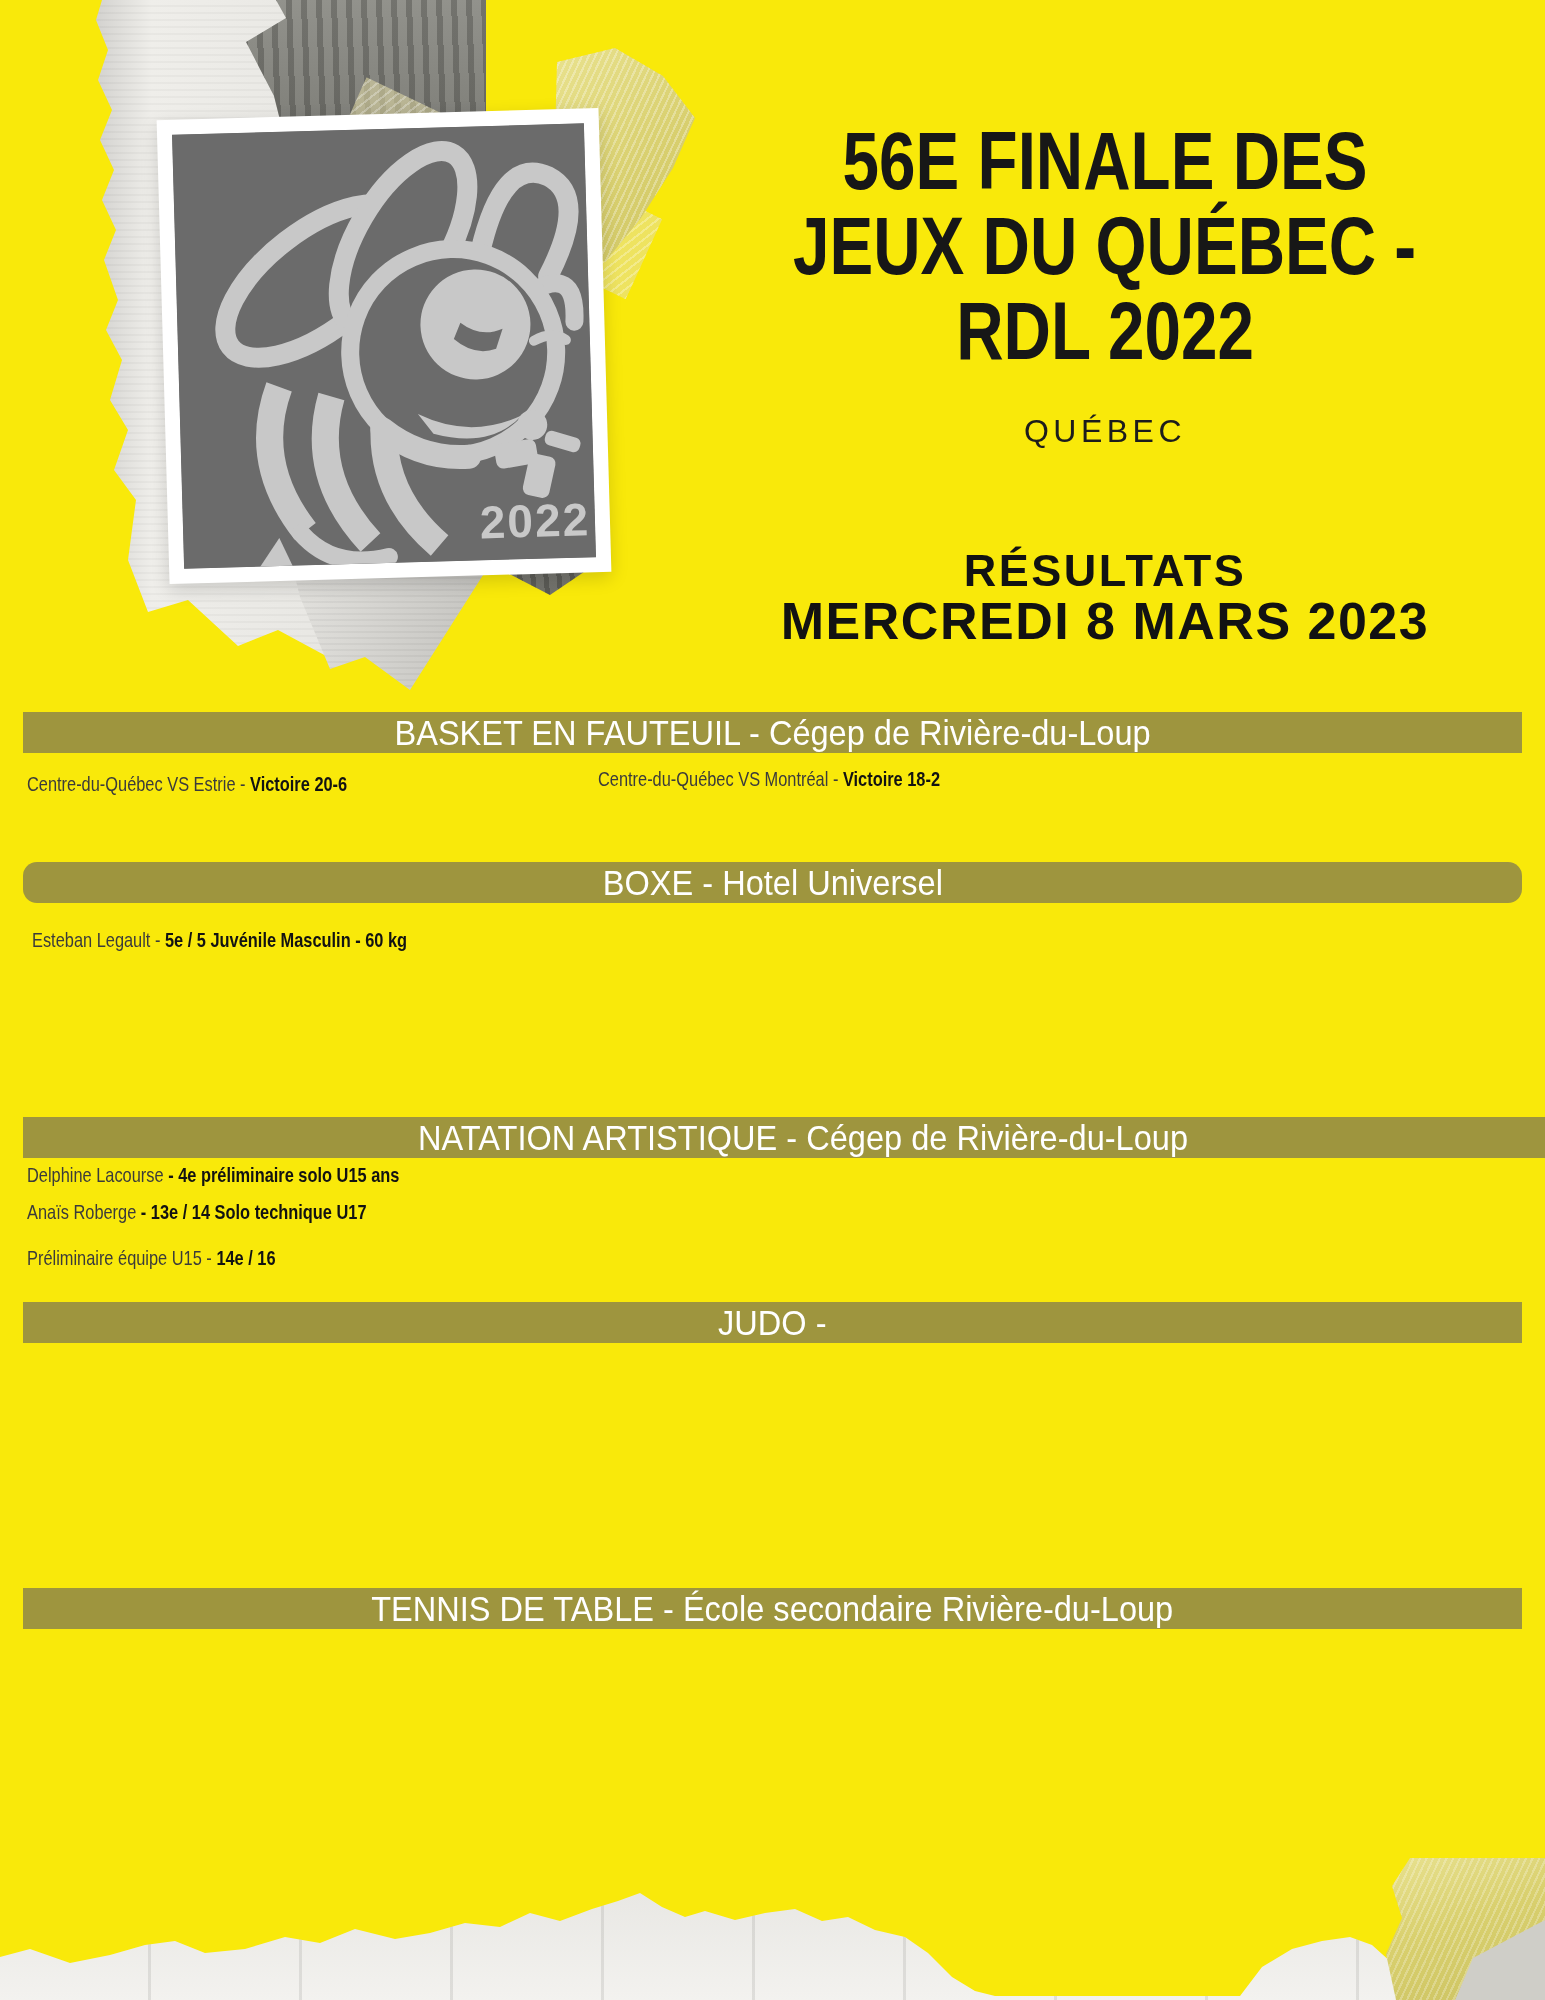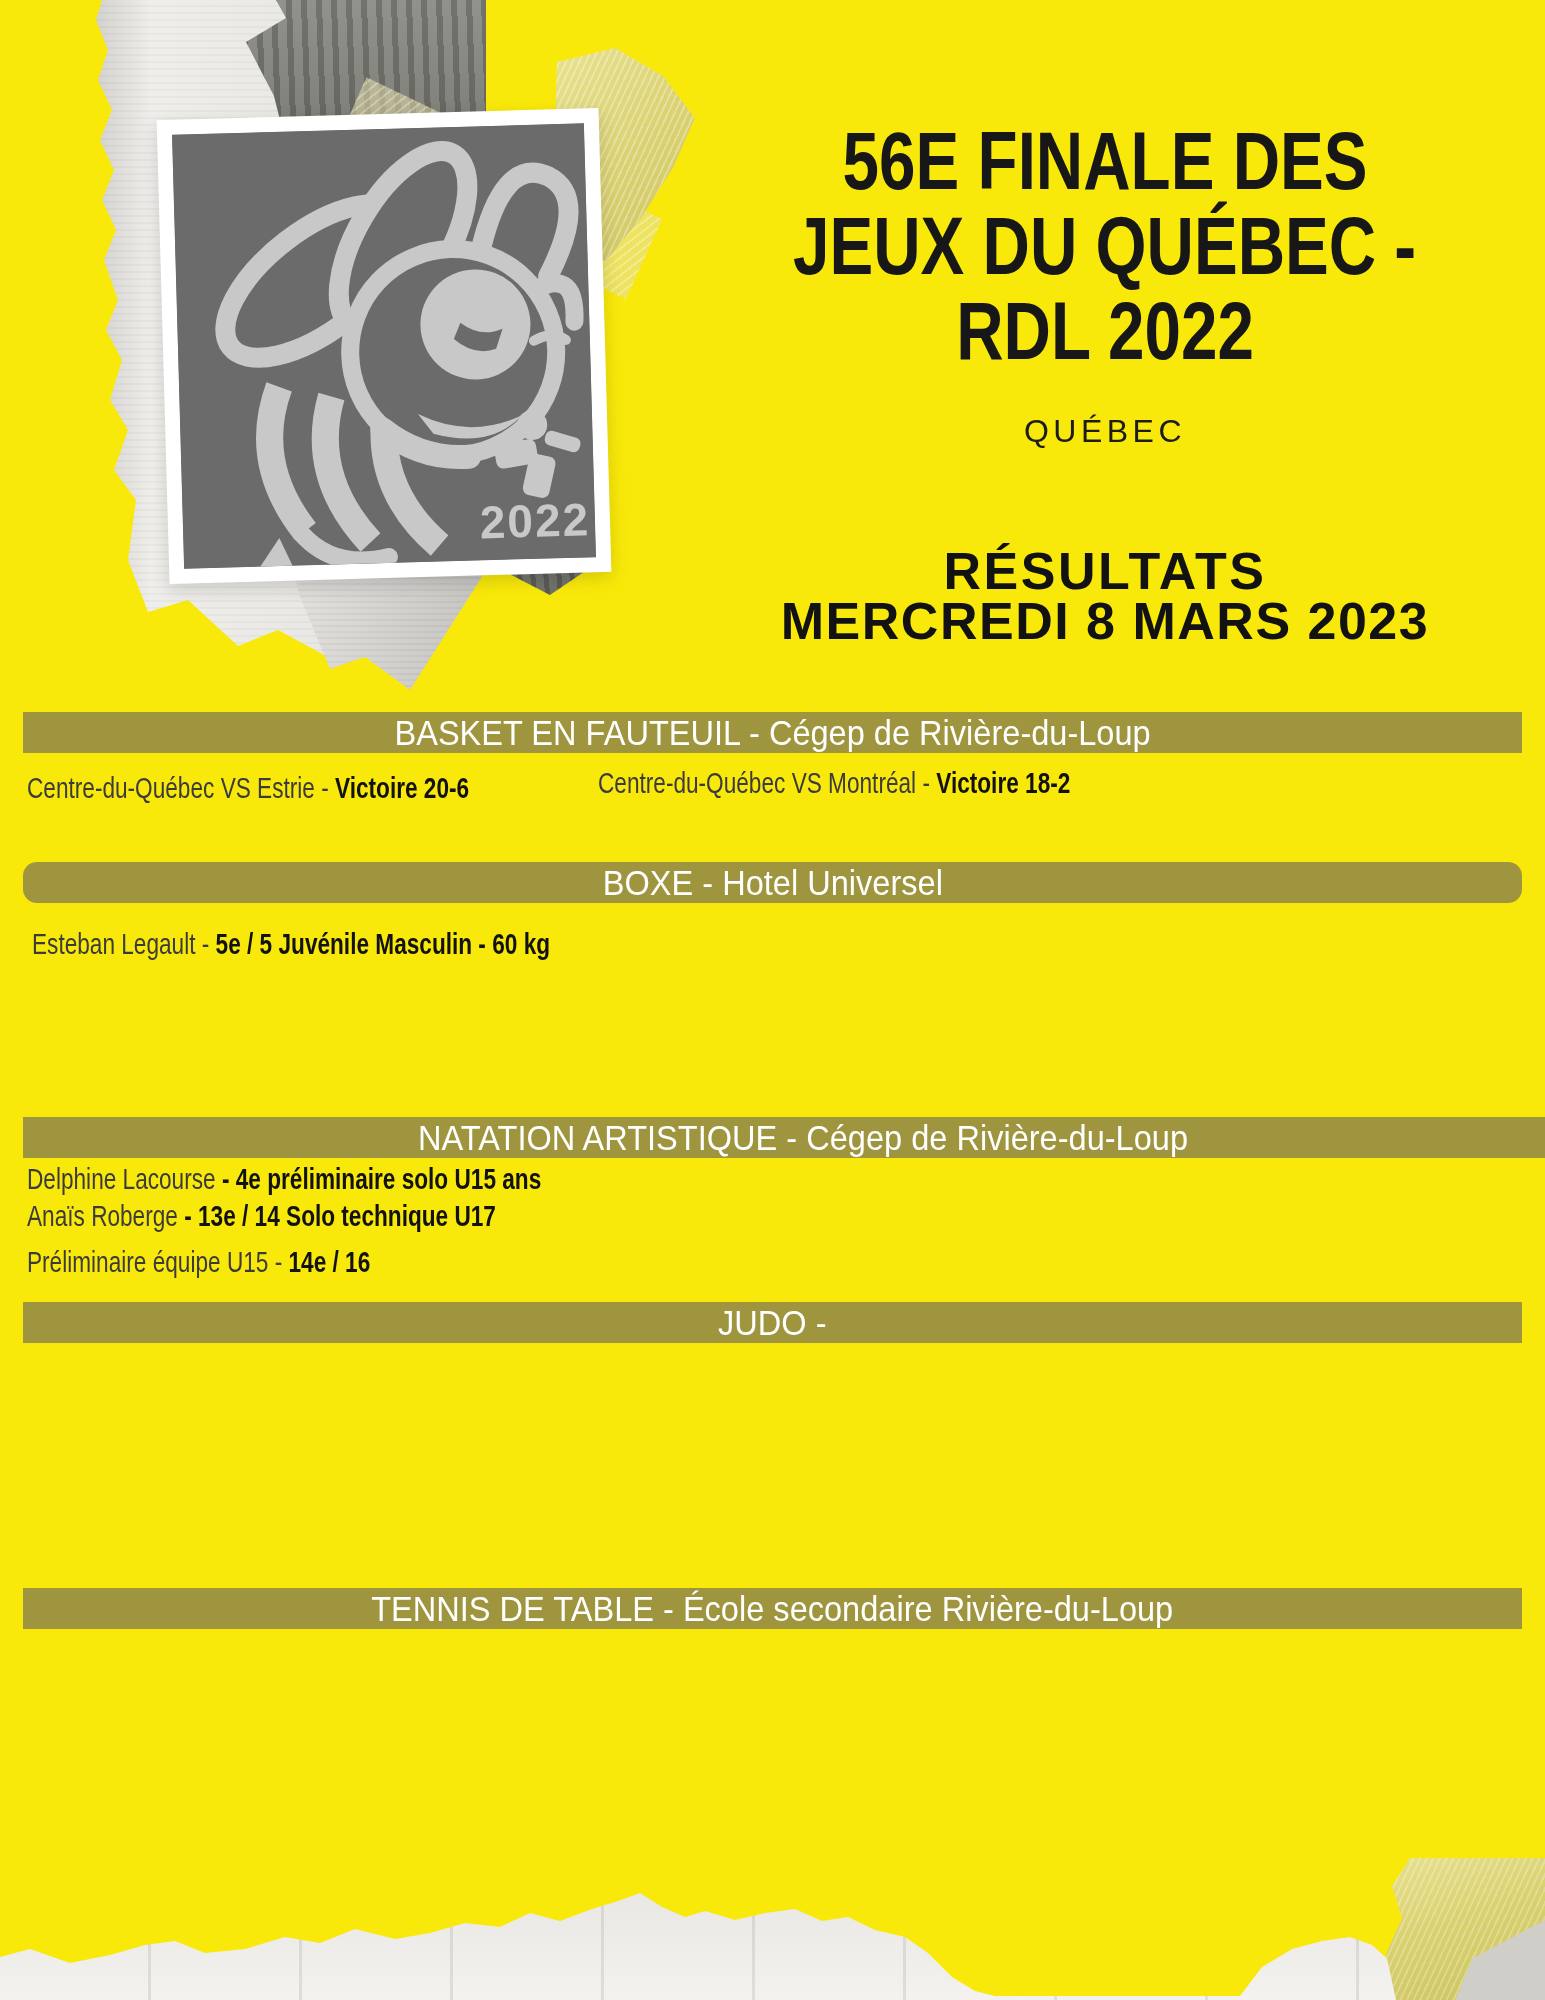--- a/index.html
+++ b/index.html
@@ -53,29 +53,29 @@
 
   
   .title-block{position:absolute;left:665px;top:118px;width:880px;text-align:center;
     color:var(--ink,#171717);}
   .title-line{height:85px;line-height:85px;font-size:82px;font-weight:700;}
   .cxc{display:inline-block;transform:scaleX(.8);white-space:nowrap;}
   .subtitle{position:absolute;left:665px;top:409px;width:880px;text-align:center;
     font-size:32px;letter-spacing:4.5px;line-height:45px;color:#1c1c1c;}
   .results-heading{position:absolute;left:665px;top:545px;width:880px;text-align:center;
     font-weight:700;color:#121212;}
-  .rh1{font-size:52px;letter-spacing:2.5px;line-height:52px;}
+  .rh1{font-size:45px;letter-spacing:2.5px;line-height:52px;}
   .rh2{font-size:52px;letter-spacing:1.5px;line-height:48px;}
 
   
   .bar{position:absolute;left:23px;width:1499px;height:41px;background:var(--bar,#9e953e);
     display:flex;align-items:center;justify-content:center;}
   .bar-label{color:#fff;font-size:35px;white-space:nowrap;display:inline-block;
     transform:scaleX(.93);}
-  .result-row{position:absolute;white-space:nowrap;font-size:29px;color:#3b3b3b;text-align:center;}
+  .result-row{position:absolute;white-space:nowrap;font-size:21px;color:#3b3b3b;text-align:center;}
   .cx08{display:inline-block;transform:scaleX(.78);transform-origin:0 50%;white-space:nowrap;}
   .r-bold{font-weight:700;color:#121212;}
 
   
   .bottom-paper{position:absolute;left:0;top:1845px;width:1545px;height:155px;
     background:
       repeating-linear-gradient(90deg, transparent 0 148px, rgba(115,115,110,.16) 148px 151px),
       linear-gradient(0deg,#f3f2ef,#e4e3df);
     clip-path:polygon(0 112px,30px 104px,70px 118px,110px 110px,145px 100px,175px 96px,
       205px 108px,245px 104px,285px 92px,320px 98px,355px 84px,395px 94px,430px 88px,

